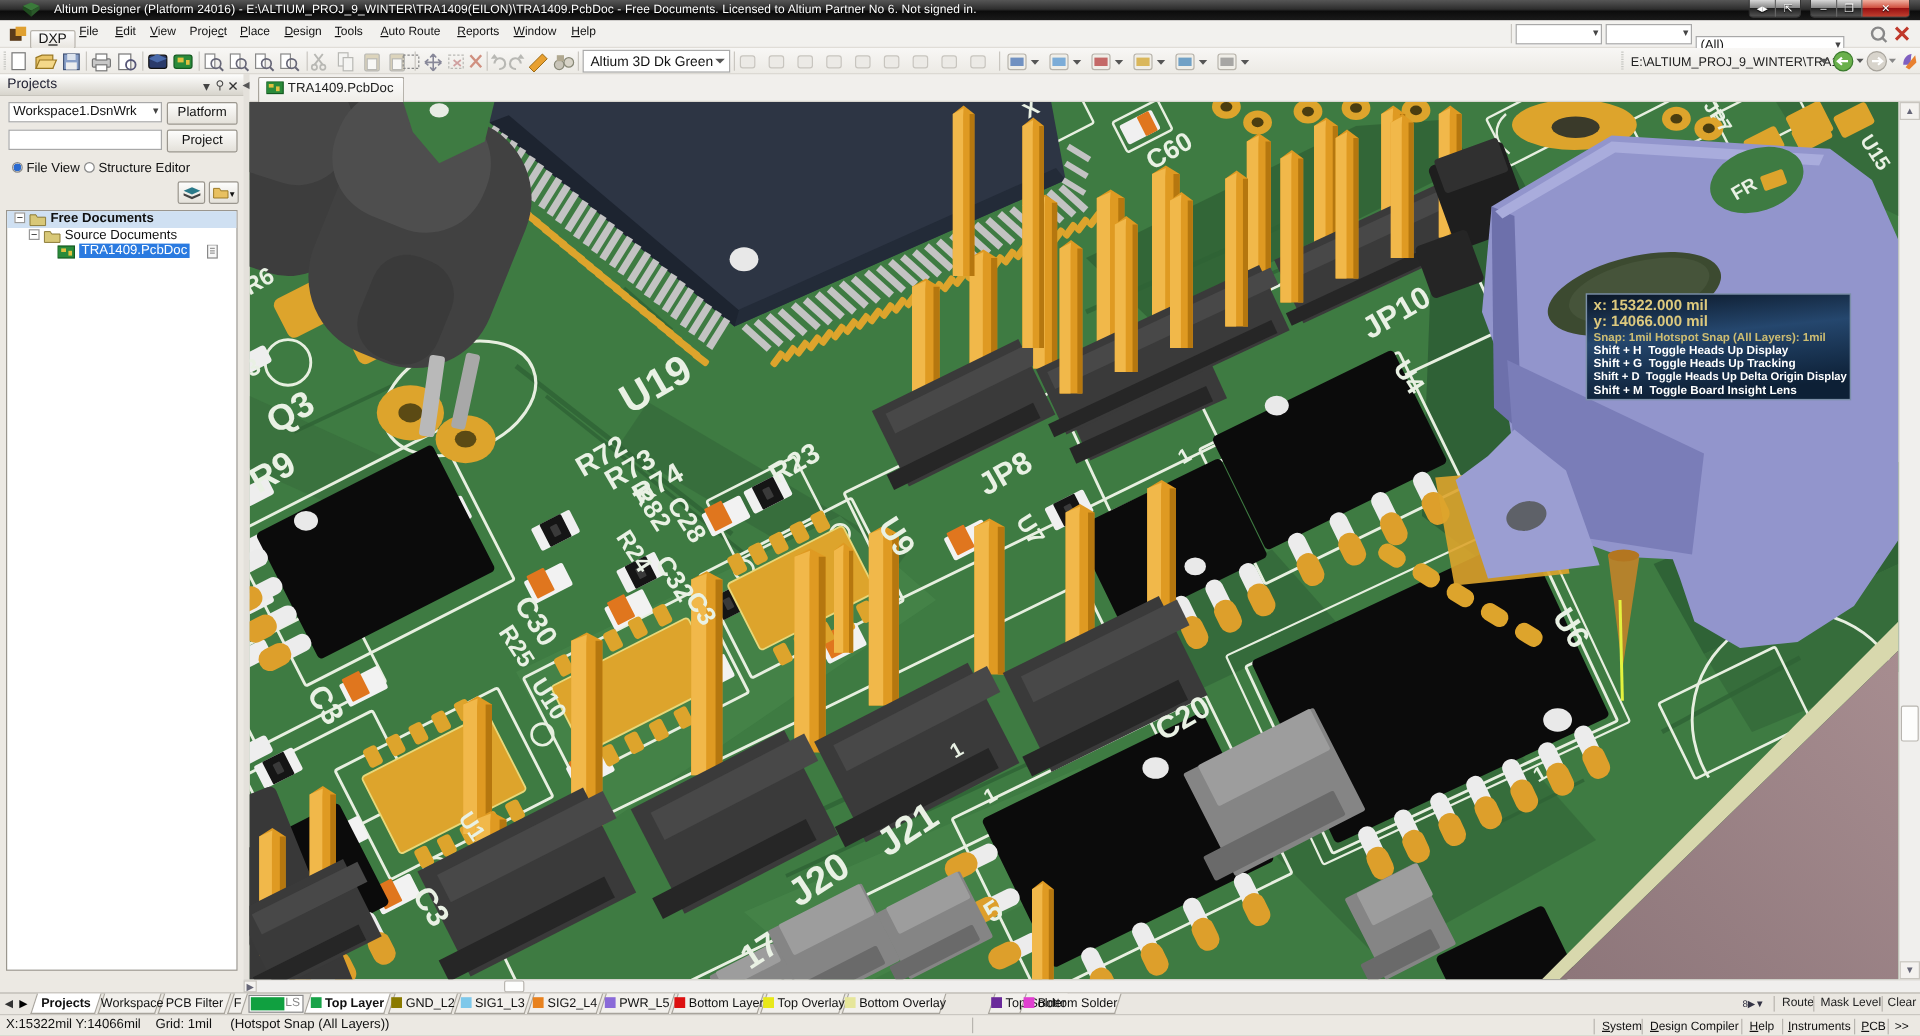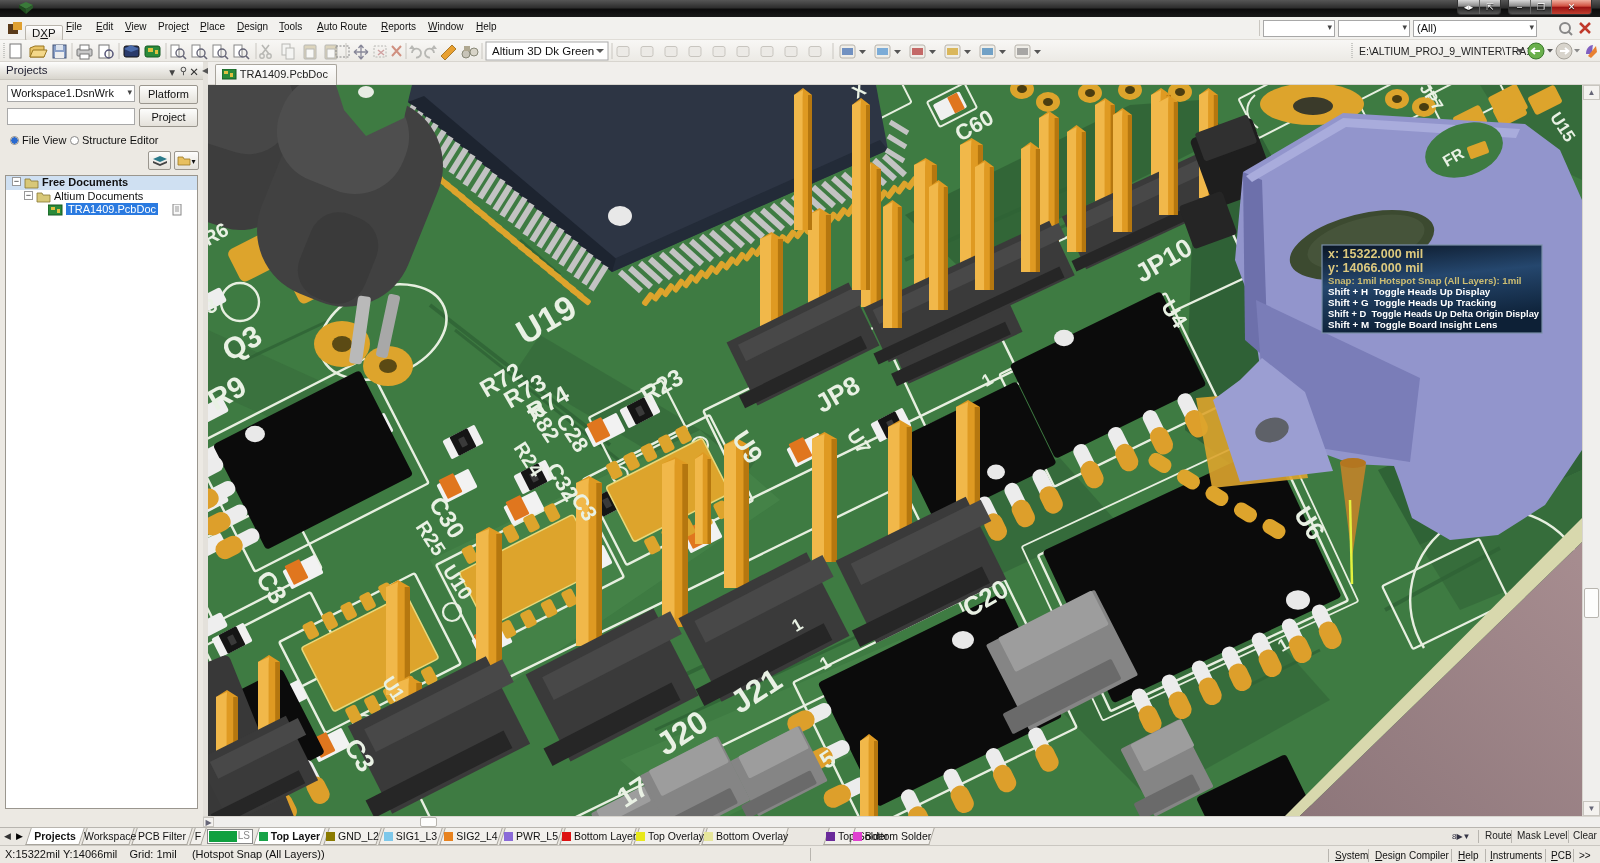--- a/index.html
+++ b/index.html
@@ -68,20 +68,21 @@
 .sbar{position:absolute;left:0;top:845px;width:1600px;height:18px;background:#ece9e3;
  border-top:1px solid #cac7c1;font-size:11px;color:#111;padding-top:2px}
 u{text-decoration:underline}
 </style></head><body>
 <div class="titlebar">
     <svg class="ticon" width="16" height="14" viewBox="0 0 16 14">
       <polygon points="1,4 8,1 15,4 8,8" fill="#3a7a3a"></polygon>
       <polygon points="1,4 8,8 8,13 1,7" fill="#1e4a1e"></polygon>
       <polygon points="15,4 8,8 8,13 15,7" fill="#2a5a2a"></polygon>
     </svg>
+    <span class="ttext">Altium Designer (Platform 24016) - E:\ALTIUM_PROJ_9_WINTER\TRA1409(EILON)\TRA1409.PcbDoc - Free Documents. Licensed to Altium Partner No 6. Not signed in.</span>
     <div class="wbtn-g" style="left:1457px;width:44px">
       <div class="wb" style="width:21px">◂▸</div>
       <div class="wb" style="width:21px;border-left:1px solid #666">⇱</div>
     </div>
     <div class="wbtn-g" style="left:1508px;width:84px">
       <div class="wb" style="width:21px">–</div>
       <div class="wb" style="width:21px;border-left:1px solid #666">❐</div>
       <div class="wb wb-close" style="width:40px;border-left:1px solid #666">✕</div>
     </div>
   </div>
@@ -102,21 +103,21 @@
     <span class="mi" style="left:381px"><u>R</u>eports</span>
     <span class="mi" style="left:428px"><u>W</u>indow</span>
     <span class="mi" style="left:476px"><u>H</u>elp</span>
     <div class="sep" style="left:1259px;top:3px;height:16px"></div>
     <div class="combo" style="left:1263px;top:3px;width:72px">
       <span class="ca">▾</span>
     </div>
     <div class="combo" style="left:1338px;top:3px;width:72px">
       <span class="ca">▾</span>
     </div>
-    <div class="combo" style="left:1413px;top:3px;width:124px">(All)<span class="ca">▾</span></div>
+    <div class="combo" style="left:1413px;top:13px;width:124px">(All)<span class="ca">▾</span></div>
     <svg width="36" height="16" style="position:absolute;left:1558px;top:3px" viewBox="0 0 36 16">
       <circle cx="7" cy="8" r="5" fill="none" stroke="#888" stroke-width="2"></circle>
       <line x1="10" y1="11" x2="14" y2="15" stroke="#888" stroke-width="2"></line>
       <path d="M22 3 L32 13 M32 3 L22 13" stroke="#c0392b" stroke-width="2.5"></path>
     </svg>
   </div>
 <div class="toolbar">
     <svg width="1600" height="22" viewBox="0 0 1600 22" style="position:absolute;left:0;top:0">
       <line x1="4" y1="3" x2="4" y2="19" stroke="#c8c8c4" stroke-width="2" stroke-dasharray="1,1"></line>
       <rect x="10" y="4" width="11" height="14" fill="#fff" stroke="#777"></rect>
@@ -235,21 +236,21 @@
       </svg></div>
     <div class="pbtn" style="left:174px;top:89px;width:25px;height:19px"><svg width="14" height="12" viewBox="0 0 14 12">
         <polygon points="1,3 6,3 7,5 13,5 13,11 1,11" fill="#e8c060" stroke="#997722" stroke-width="0.8"></polygon>
       </svg><span style="font-size:8px;position:relative;top:-2px">▾</span></div>
     <div class="tree">
       <div class="trow" style="background:#cfe0f2"><span class="pm" style="left:6px">−</span><svg class="tico" style="left:18px" width="15" height="12" viewBox="0 0 15 12">
           <polygon points="1,2 6,2 7,4 14,4 14,11 1,11" fill="#d8c878" stroke="#887733" stroke-width="0.8"></polygon>
         </svg><b style="margin-left:36px">Free Documents</b></div>
       <div class="trow"><span class="pm" style="left:18px">−</span><svg class="tico" style="left:30px" width="15" height="12" viewBox="0 0 15 12">
           <polygon points="1,2 6,2 7,4 14,4 14,11 1,11" fill="#d8c878" stroke="#887733" stroke-width="0.8"></polygon>
-        </svg><span style="margin-left:48px">Altium Documents</span></div>
+        </svg><span style="margin-left:48px">Source Documents</span></div>
       <div class="trow"><svg class="tico" style="left:42px" width="16" height="12" viewBox="0 0 16 12">
           <rect x="0" y="1" width="14" height="10" fill="#2a8a3a" stroke="#145a20"></rect>
           <rect x="3" y="3" width="4" height="3" fill="#e0c040"></rect>
           <rect x="9" y="5" width="3" height="4" fill="#e0c040"></rect>
         </svg><span class="tsel" style="margin-left:60px">TRA1409.PcbDoc</span><svg width="11" height="12" viewBox="0 0 11 12" style="position:absolute;right:14px;top:1px">
           <rect x="1" y="0" width="8" height="11" fill="#f8f8f8" stroke="#888"></rect>
           <line x1="3" y1="3" x2="7" y2="3" stroke="#999"></line>
           <line x1="3" y1="5" x2="7" y2="5" stroke="#999"></line>
           <line x1="3" y1="7" x2="7" y2="7" stroke="#999"></line>
         </svg></div>

